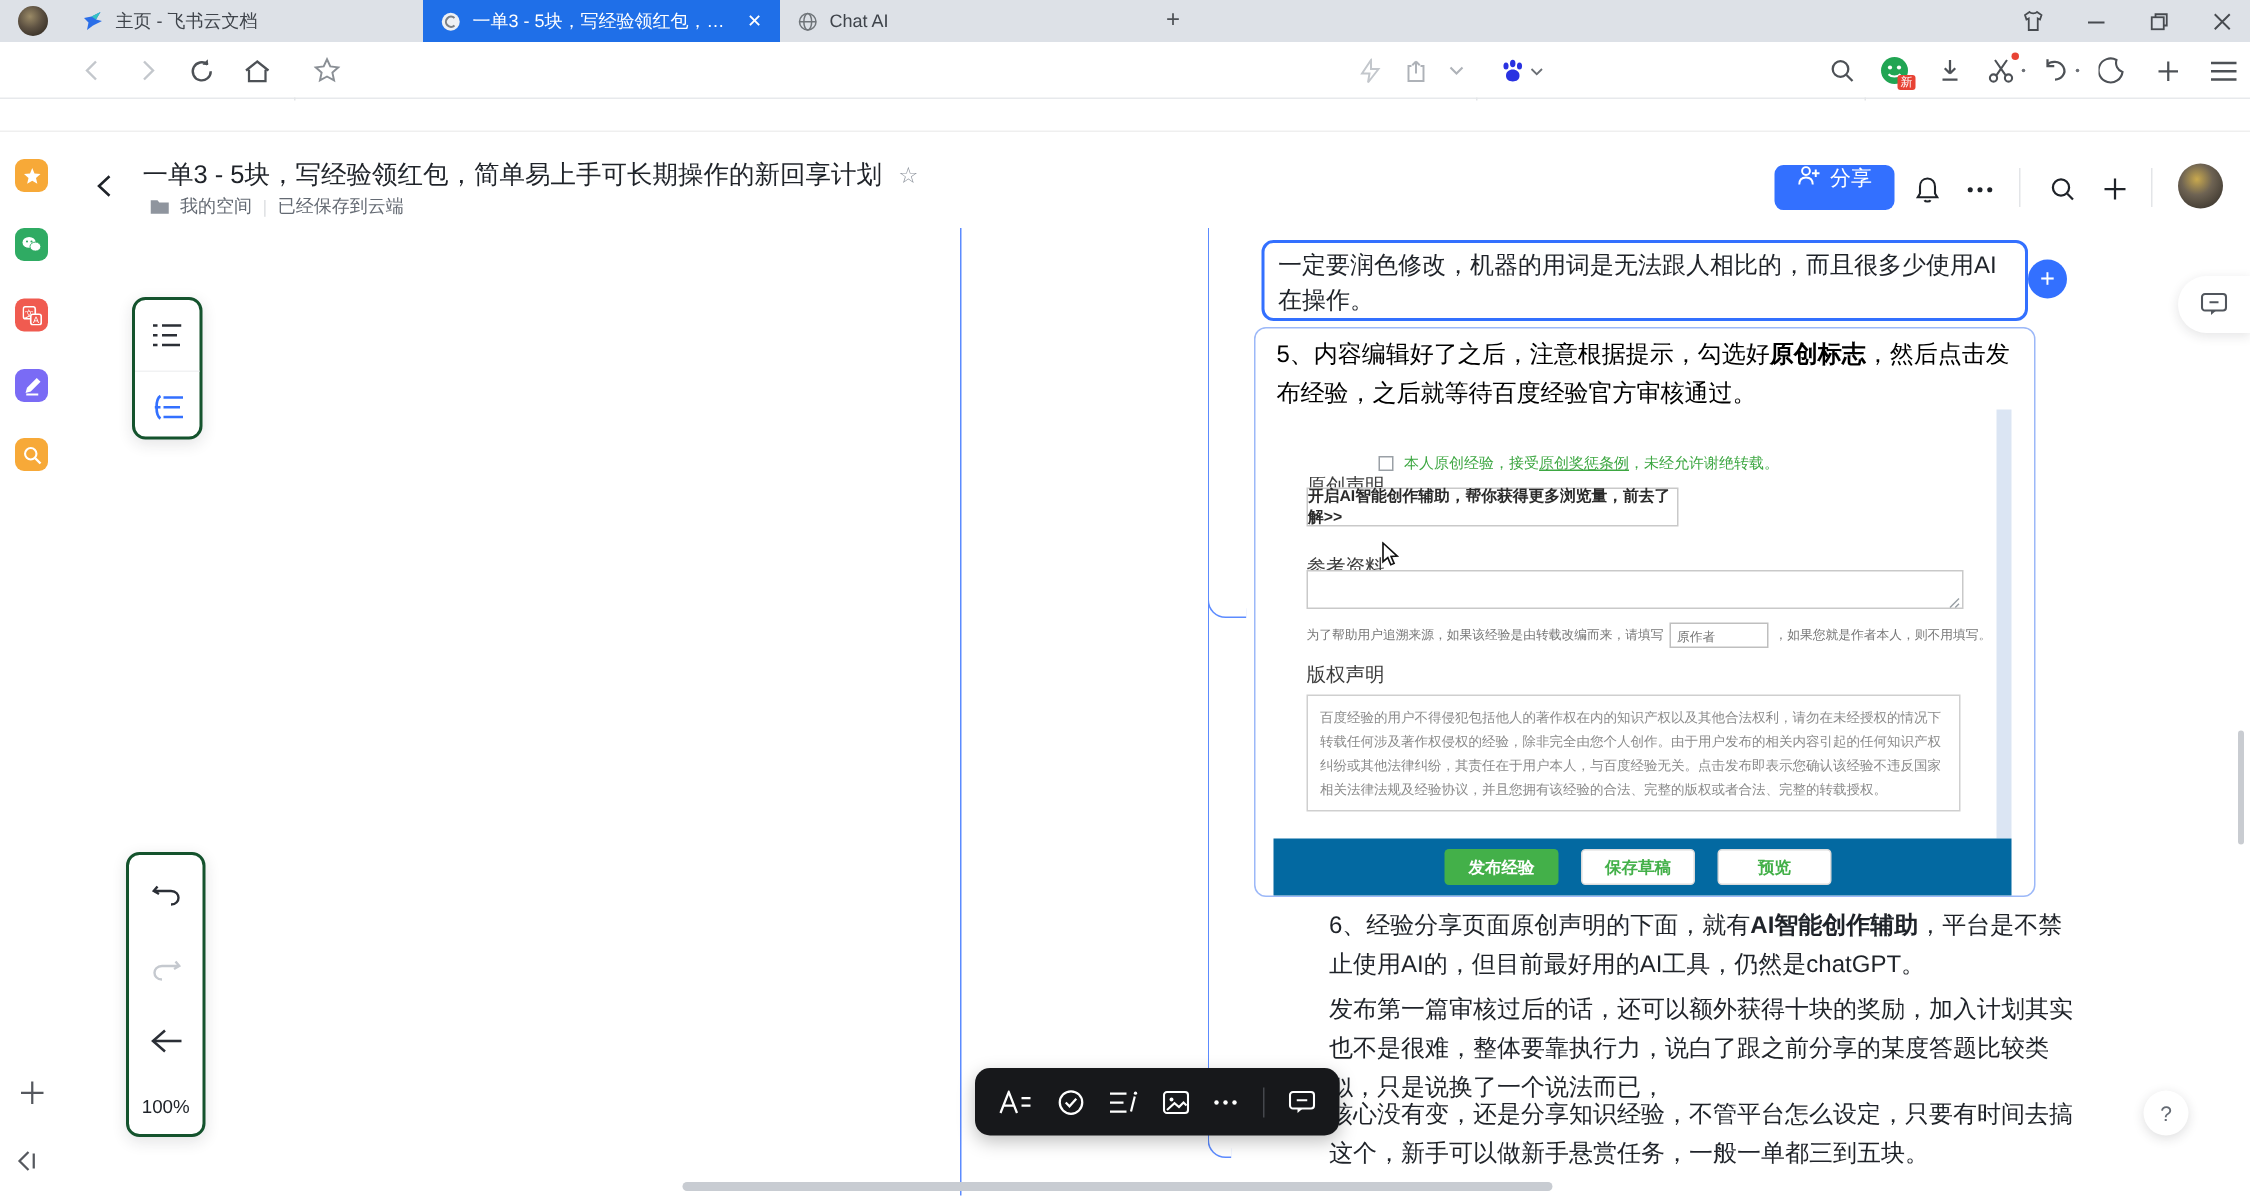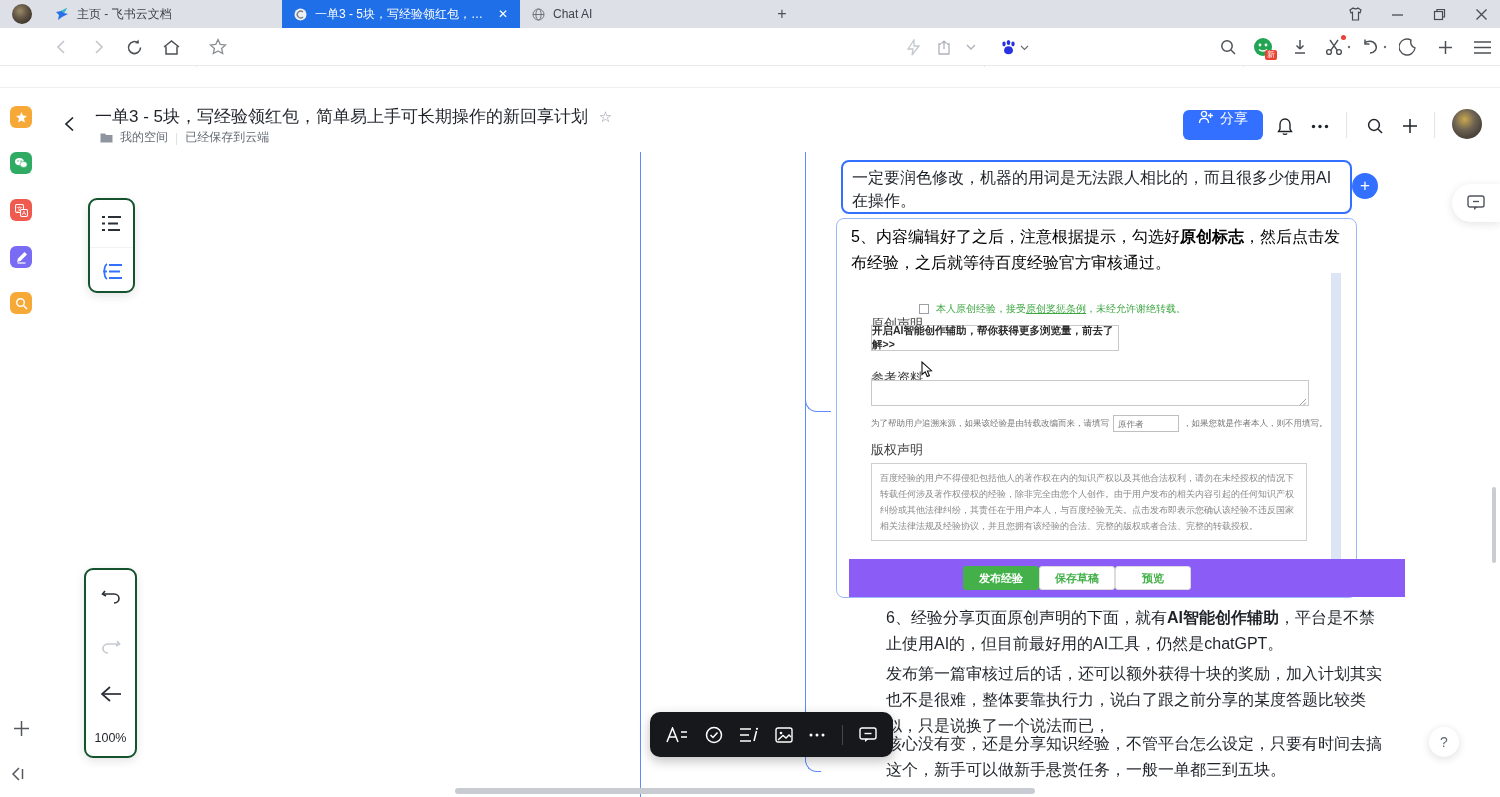--- a/index.html
+++ b/index.html
@@ -73,22 +73,22 @@
     background:#fff; font-size:10.5px; font-weight:bold; color:#2b2b2b; display:flex; align-items:center;
     justify-content:center; }
   .ref-area { position:absolute; left:22px; top:107px; width:438px; height:26px; border:1px solid #c9c9c9;
     background:#fff; resize:none; }
   .tracerow { position:absolute; left:22px; top:142px; display:flex; align-items:center; gap:4px;
     font-size:8.5px; color:#777; }
   .tracerow input { width:66px; height:17px; border:1px solid #bfbfbf; font-size:8.5px; color:#999;
     padding:0 4px; font-family:"Liberation Sans", sans-serif; }
   .copybox { position:absolute; left:22px; top:190px; width:436px; height:78px; border:1px solid #cfcfcf;
     background:#fff; padding:6px 8px; font-size:9px; line-height:16px; color:#8a8a8a; }
-  .shot-footer { position:absolute; left:0; top:286px; width:556px; height:38px; background:#8b5cf6;
-    display:flex; align-items:center; padding-left:114px; }
+  .shot-footer { position:absolute; left:0; top:286px; width:492px; height:38px; background:#0369a1;
+    display:flex; align-items:center; gap:15px; padding-left:114px; }
   .bd-btn { width:76px; height:24px; border-radius:3px; font-size:11px; font-weight:bold;
     display:flex; align-items:center; justify-content:center; }
   .bd-btn.green { background:#43b049; color:#fff; }
   .bd-btn.white { background:#fff; color:#43b049; border:1px solid #dcdcdc; }
 
   
   .dark-toolbar { position:absolute; left:650px; top:712px; width:243px; height:45px; border-radius:10px;
     background:#17181b; display:flex; align-items:center; justify-content:space-evenly; box-shadow:0 4px 12px rgba(0,0,0,.25); }
   .dt-sep { width:1px; height:20px; background:#45474d; }
 

